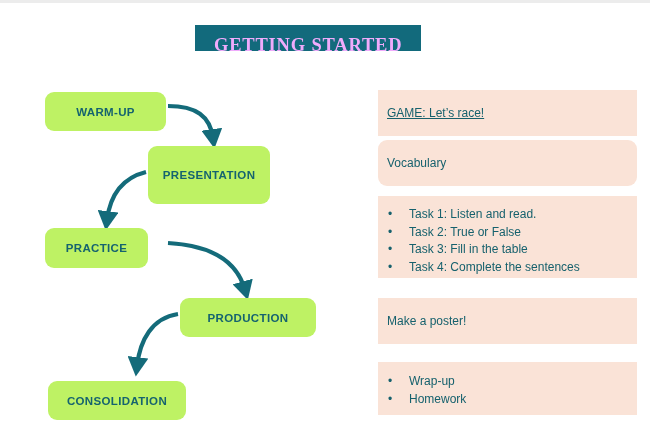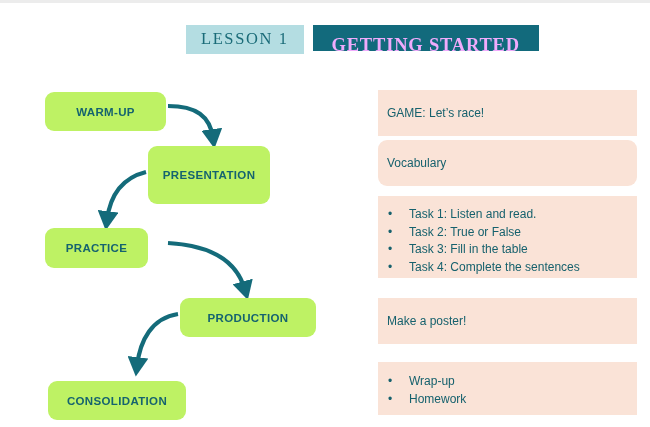--- a/index.html
+++ b/index.html
@@ -100,21 +100,21 @@
     background: #fae3d7;
     box-sizing: border-box;
     color: #16616d;
     font-size: 12px;
   }
   .block.single {
     display: flex;
     align-items: center;
     padding-left: 9px;
   }
-  #block-0 { top: 90px;  height: 46px; }
+  #block-0 { top: 90px;  height: 46px; text-decoration: underline; }
   #block-1 { top: 140px; height: 46px; border-radius: 9px; }
   #block-2 { top: 196px; height: 82px; }
   #block-3 { top: 298px; height: 46px; }
   #block-4 { top: 362px; height: 53px; }
 
   .bullets {
     list-style: none;
     margin: 0;
     padding: 10px 0 0 10px;
   }
@@ -133,21 +133,20 @@
     font-size: 12px;
     line-height: 17.5px;
   }
 </style>
 </head>
 <body>
 
 <div id="top-rule"></div>
 
 <div id="header">
-  <div id="lesson-chip">LESSON 1</div>
   <div id="title-chip">GETTING STARTED</div>
 </div>
 
 <div id="flow">
 
   <svg id="arrows" viewBox="0 0 360 427">
     <defs>
       <marker id="ah" markerWidth="5" markerHeight="5" refX="2.1" refY="2.5" orient="auto" markerUnits="strokeWidth">
         <path d="M0,0 L0,5 L4.6,2.5 z" fill="#146b7a"></path>
       </marker>

